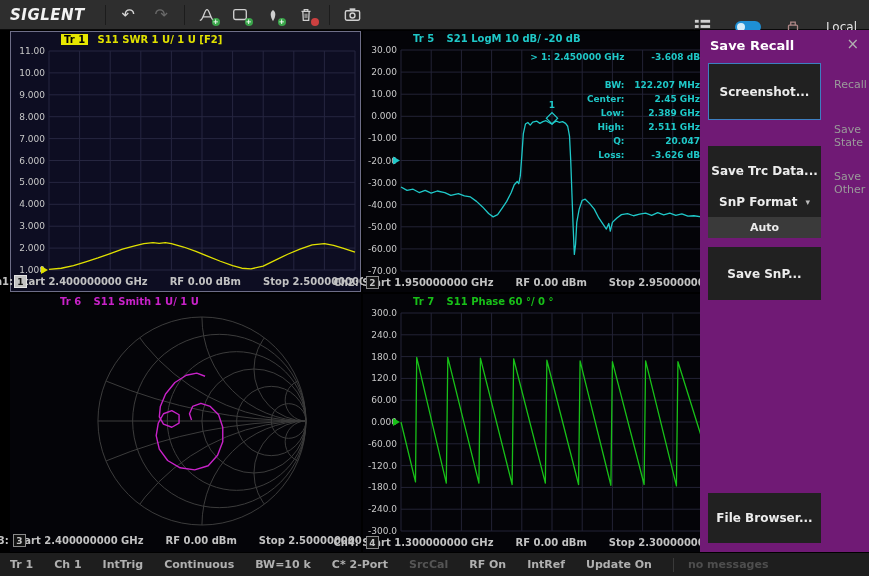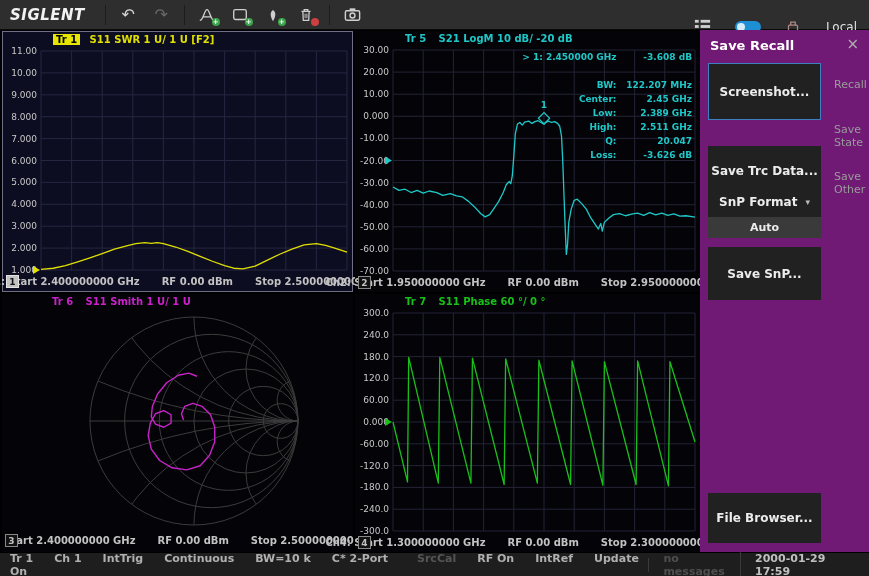--- a/index.html
+++ b/index.html
@@ -17,21 +17,21 @@
   .badge{position:absolute;right:1px;bottom:1px;width:8px;height:8px;border-radius:50%;
          font-size:7px;line-height:8px;text-align:center;color:#fff;font-weight:bold;}
   .badge.green{background:#3aa54a;}
   .badge.red{background:#cc4040;}
   .tb-right{margin-left:auto;display:flex;align-items:center;gap:16px;padding-right:12px;margin-top:24px;}
   .toggle{width:26px;height:12px;border-radius:6px;background:#1e8fd5;position:relative;}
   .toggle .knob{position:absolute;left:2px;top:2px;width:8px;height:8px;border-radius:50%;background:#d6ecf9;}
   .local{color:#e0e0e0;font-size:12px;}
   
   .main{position:absolute;top:30px;left:0;right:0;bottom:24px;background:#000;}
-  .plots{position:absolute;left:0;top:0;width:700px;height:100%;}
+  .plots{position:absolute;left:8px;top:0;width:700px;height:100%;}
   .panel{position:absolute;box-sizing:border-box;}
   .p1{left:2px;top:1px;width:351px;height:261px;background:#0d0d22;border:1px solid #6e6e88;}
   .p2{left:355px;top:1px;width:345px;height:261px;background:#040408;}
   .p3{left:2px;top:264px;width:351px;height:258px;background:#040408;}
   .p4{left:355px;top:264px;width:345px;height:258px;background:#040408;}
   .panel-header{height:15px;line-height:15px;padding-left:50px;font-size:10px;font-weight:bold;white-space:nowrap;}
   .chip{background:#e6e600;color:#000;padding:0 3px;margin-right:6px;}
   .tr-name{margin-right:9px;}
   .c-yellow{color:#e0e000;} .c-cyan{color:#1fc8c8;} .c-magenta{color:#c822c8;} .c-green{color:#18c018;}
   .plot{display:block;}
@@ -56,21 +56,21 @@
   #btn-savesnp{top:217px;height:53px;}
   #btn-filebrowser{top:463px;height:50px;}
   .caret{margin-left:8px;font-size:9px;color:#bbb;}
   .sb-tabs{position:absolute;left:128px;top:28px;bottom:0;width:41px;}
   .sb-tab{position:absolute;left:6px;color:#9a9a9a;font-size:11px;line-height:13px;cursor:default;}
   #tab-recall{top:20px;} #tab-savestate{top:65px;} #tab-saveother{top:112px;}
   
   .statusbar{position:absolute;left:0;right:0;bottom:0;height:24px;background:#1e1e1e;border-top:1px solid #000;
              display:flex;align-items:center;font-size:11px;font-weight:bold;color:#b0b0b0;padding:0 10px;box-sizing:border-box;}
   .st-item{margin-right:21px;}
-  .st-item.dim{color:#555;margin-left:8px;}
+  .st-item.dim{color:#555;}
   .st-sep{width:1px;height:14px;background:#3a3a3a;margin-right:14px;}
   .st-msg{color:#4e4e4e;}
   .st-time{margin-left:auto;padding-left:14px;border-left:1px solid #3a3a3a;color:#c0c0c0;}
 </style>
 </head>
 <body>
 
 <div class="app">
 
   <div class="toolbar">
@@ -363,16 +363,15 @@
         <div class="sb-tab" id="tab-savestate">Save State</div>
         <div class="sb-tab" id="tab-saveother">Save Other</div>
       </div>
     </div>
   </div>
 
   <div class="statusbar">
     <span><span class="st-item">Tr 1</span><span class="st-item">Ch 1</span><span class="st-item">IntTrig</span><span class="st-item">Continuous</span><span class="st-item">BW=10 k</span><span class="st-item">C* 2-Port</span><span class="st-item dim">SrcCal</span><span class="st-item">RF On</span><span class="st-item">IntRef</span><span class="st-item">Update On</span></span>
     <span class="st-sep"></span>
     <span class="st-msg">no messages</span>
-    <span class="st-time">2000-01-29 17:59</span>
   </div>
 
 </div>
 
 </body></html>

